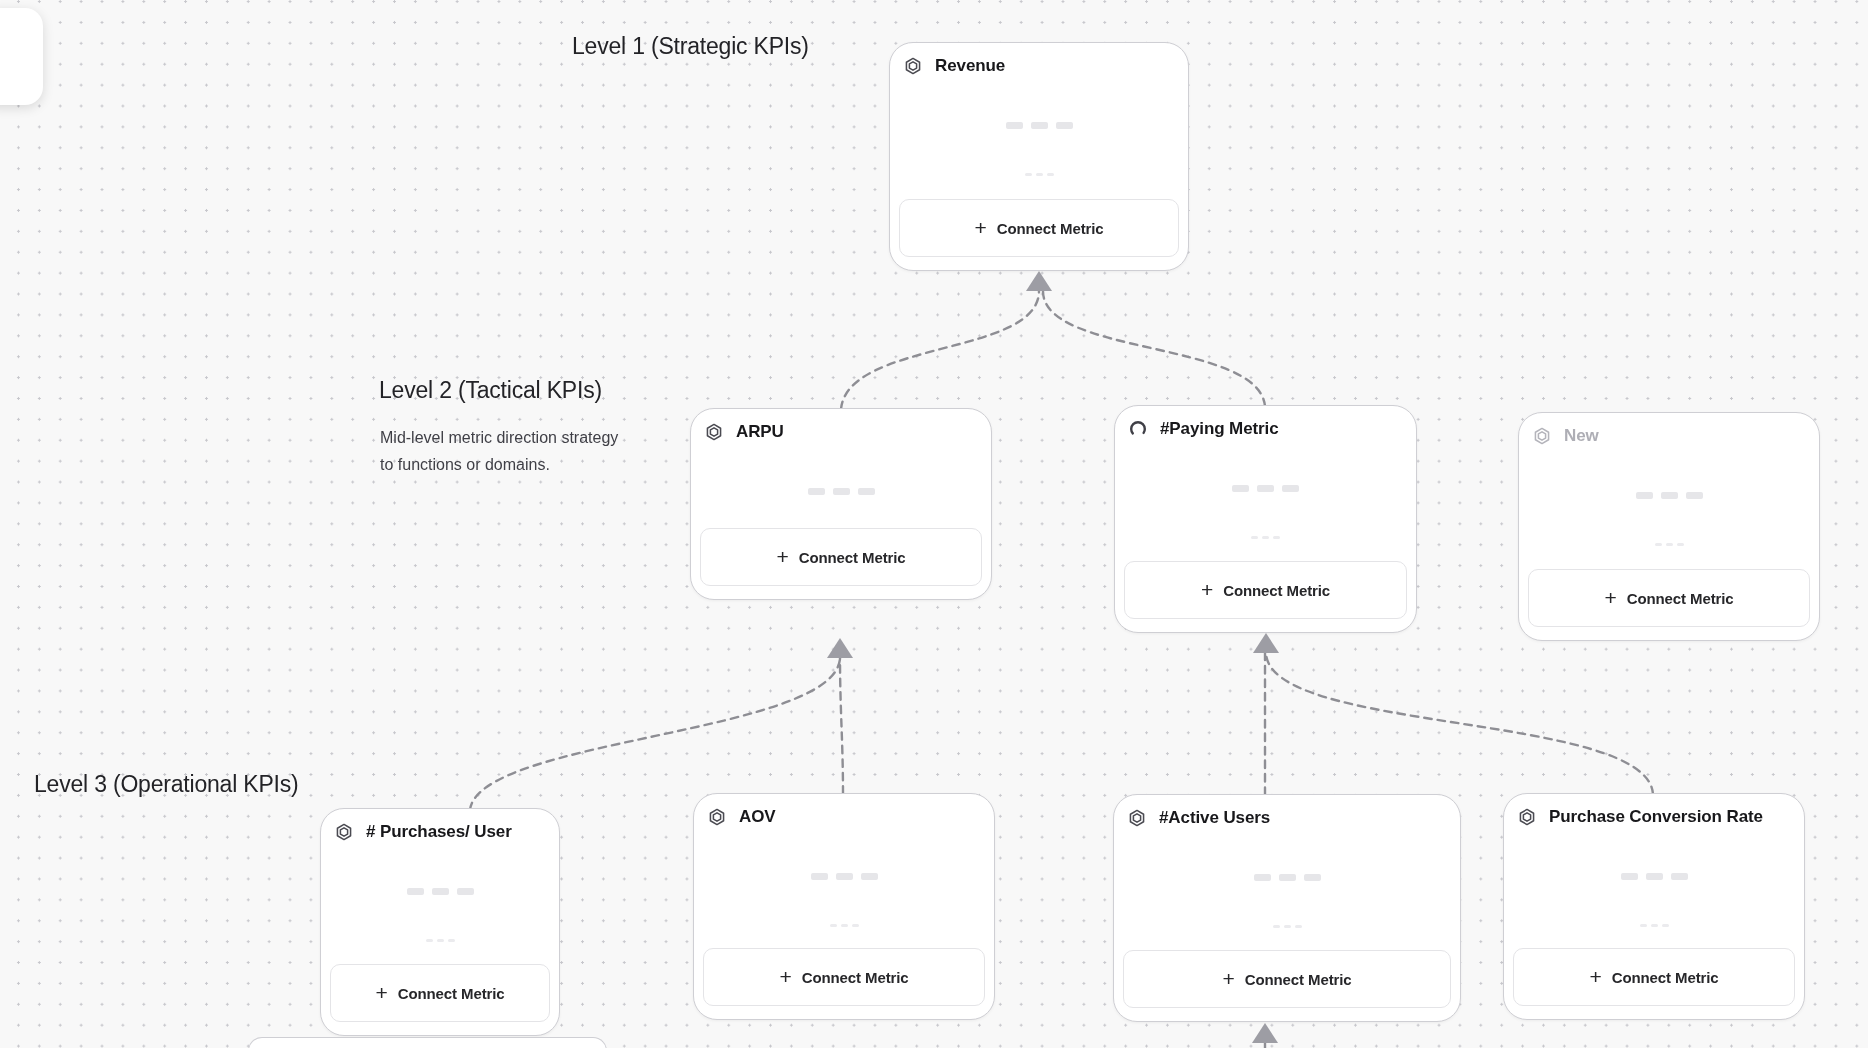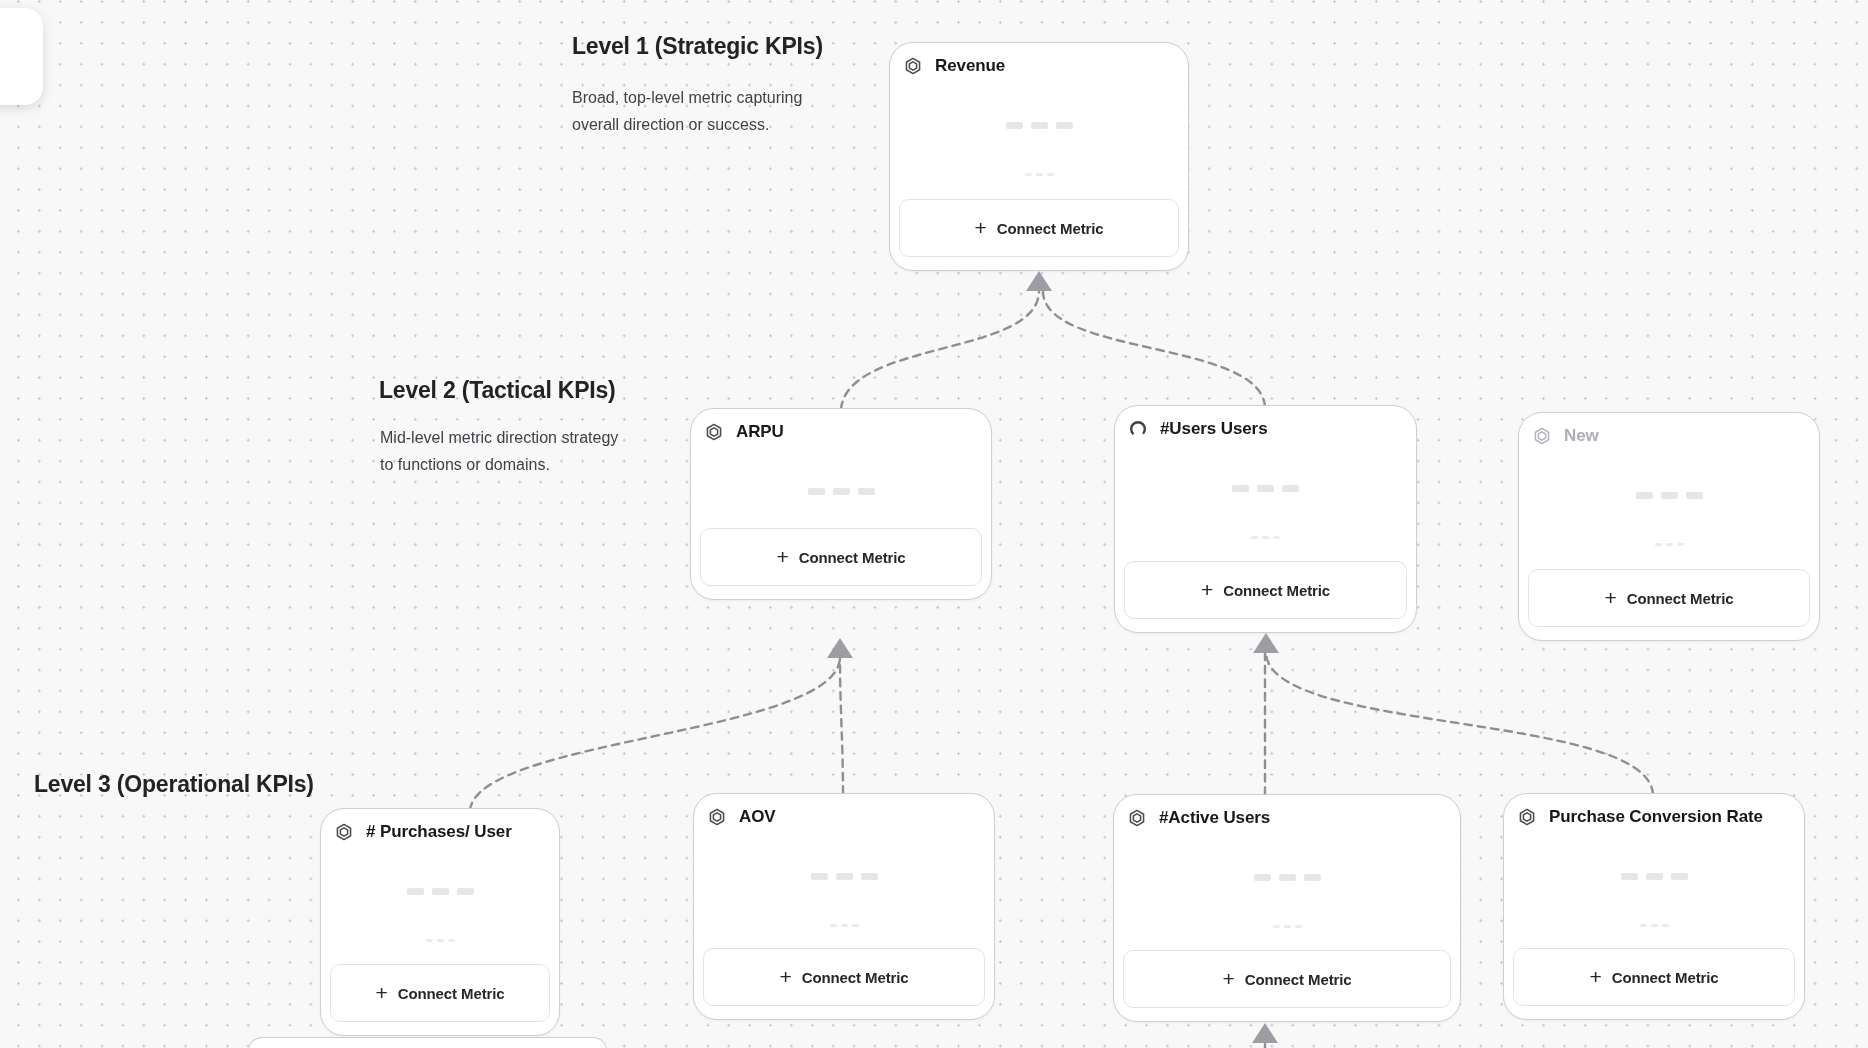--- a/index.html
+++ b/index.html
@@ -6,21 +6,21 @@
   #canvas{
     position:relative;width:1868px;height:1048px;overflow:hidden;
     background-color:#f8f8f8;
     background-image:radial-gradient(circle,#c7c7cc 1.15px,rgba(0,0,0,0) 1.3px);
     background-size:20.9px 20.9px;
     background-position:8px 12px;
     font-family:"Liberation Sans",sans-serif;
   }
   svg.wires{position:absolute;left:0;top:0;z-index:1;pointer-events:none;}
   .level-title{
-    position:absolute;z-index:0;font-size:23px;font-weight:bold;color:#232327;
+    position:absolute;z-index:0;font-size:23px;font-weight:normal;color:#232327;
     letter-spacing:-0.2px;white-space:nowrap;
   }
   .level-desc{
     position:absolute;z-index:0;font-size:16px;line-height:27px;color:#3f3f46;
   }
   .card{
     position:absolute;z-index:2;background:#fff;border:1px solid #cfcfd4;
     border-radius:24px;box-shadow:0 1px 3px rgba(20,20,25,0.05);
     box-sizing:border-box;
   }
@@ -83,21 +83,20 @@
     </g>
     <g fill="#9d9da4" stroke="none">
       <polygon points="1039,271 1026,291 1052,291"></polygon>
       <polygon points="840,638 827,658 853,658"></polygon>
       <polygon points="1266,633 1253,653 1279,653"></polygon>
       <polygon points="1265,1023 1252,1043 1278,1043"></polygon>
     </g>
   </svg>
 
   <div class="level-title" id="lvl1-title">Level 1 (Strategic KPIs)</div>
-  <div class="level-desc" id="lvl1-desc">Broad, top-level metric capturing overall direction or success.</div>
 
   <div class="level-title" id="lvl2-title">Level 2 (Tactical KPIs)</div>
   <div class="level-desc" id="lvl2-desc">Mid-level metric direction strategy to functions or domains.</div>
 
   <div class="level-title" id="lvl3-title">Level 3 (Operational KPIs)</div>
 
   <div class="card" id="card-revenue">
     <div class="card-head">
       <span class="icon-wrap">
         <svg width="18" height="18" viewBox="0 0 20 20" fill="none" stroke-width="1.7" stroke-linejoin="round">
@@ -149,21 +148,21 @@
     </div>
   </div>
 
   <div class="card" id="card-paying-users">
     <div class="card-head">
       <span class="icon-wrap">
         <svg width="18" height="18" viewBox="0 0 18 18" fill="none">
           <circle cx="9" cy="9" r="6.8" stroke="#3f3f46" stroke-width="2.4" pathLength="360" stroke-dasharray="255 105" stroke-dashoffset="-140" stroke-linecap="round"></circle>
         </svg>
       </span>
-      <span class="card-title">#Users Users</span>
+      <span class="card-title">#Paying Metric</span>
     </div>
     <div class="skel-bars">
         <span></span>
         <span></span>
         <span></span>
       </div>
     <div class="skel-dashes">
         <span></span>
         <span></span>
         <span></span>

